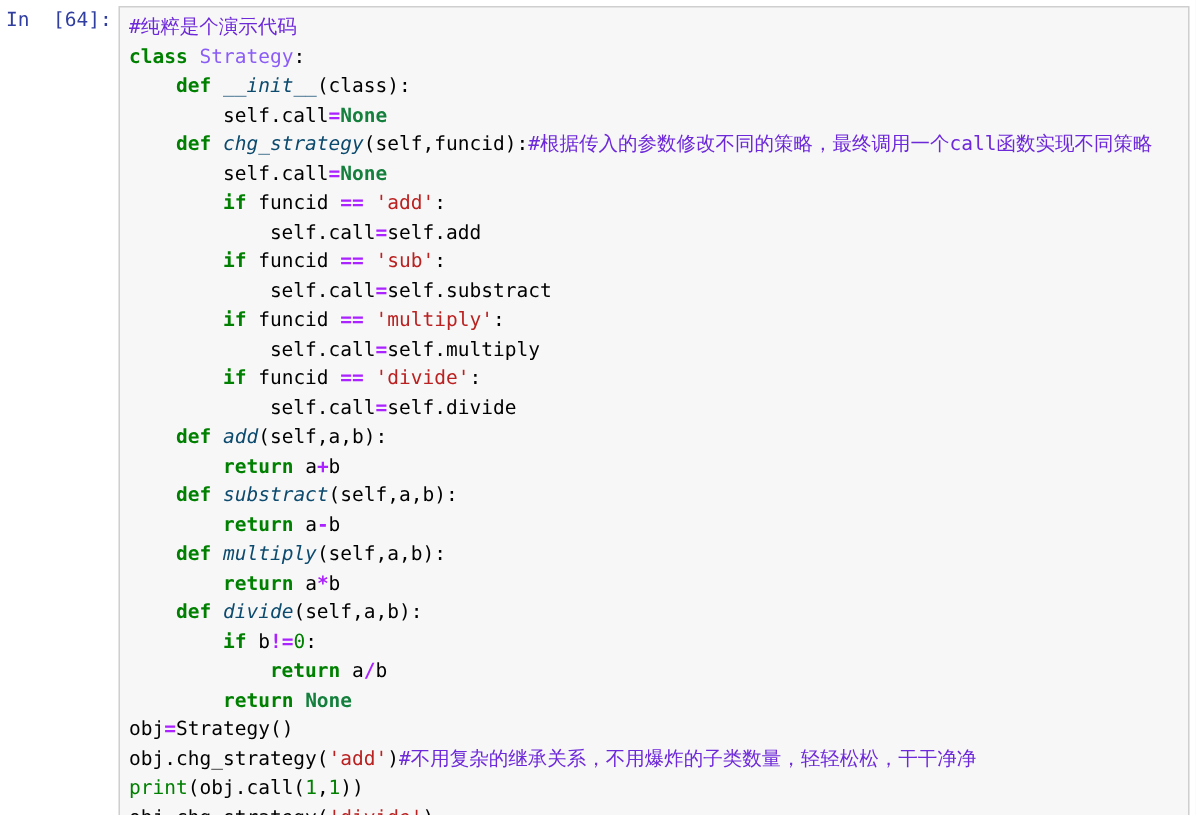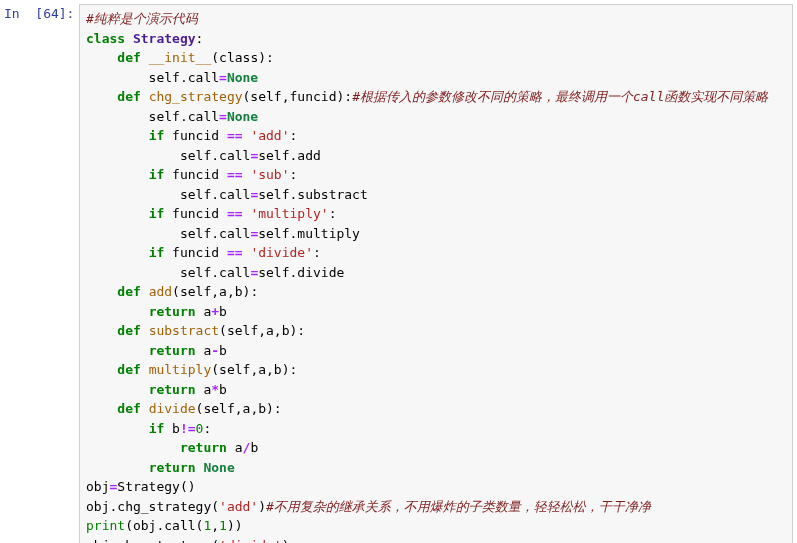--- a/index.html
+++ b/index.html
@@ -23,24 +23,24 @@
       flex-shrink: 0;
     }
     .input-area {
       border: 1px solid #cfcfcf;
       background: #f7f7f7;
       padding: 4px 6px;
       flex: 1;
       white-space: pre;
       overflow-x: auto;
     }
-    .c-comment { color: #7f1d1d; font-style: italic; }
+    .c-comment { color: #6d28d9; }
     .c-keyword { color: #008000; font-weight: bold; }
-    .c-classname { color: #4c1d95; font-weight: bold; }
-    .c-def { color: #a16207; }
+    .c-classname { color: #8b5cf6; font-weight: normal; }
+    .c-def { color: #0c4a6e; font-style: italic; }
     .c-op { color: #AA22FF; font-weight: bold; }
     .c-const { color: #15803d; font-weight: bold; }
     .c-string { color: #BA2121; }
     .c-number { color: #008000; }
     .c-builtin { color: #008000; text-align: right; }
   </style>
 </head>
 <body>
 
 <div class="cell">

